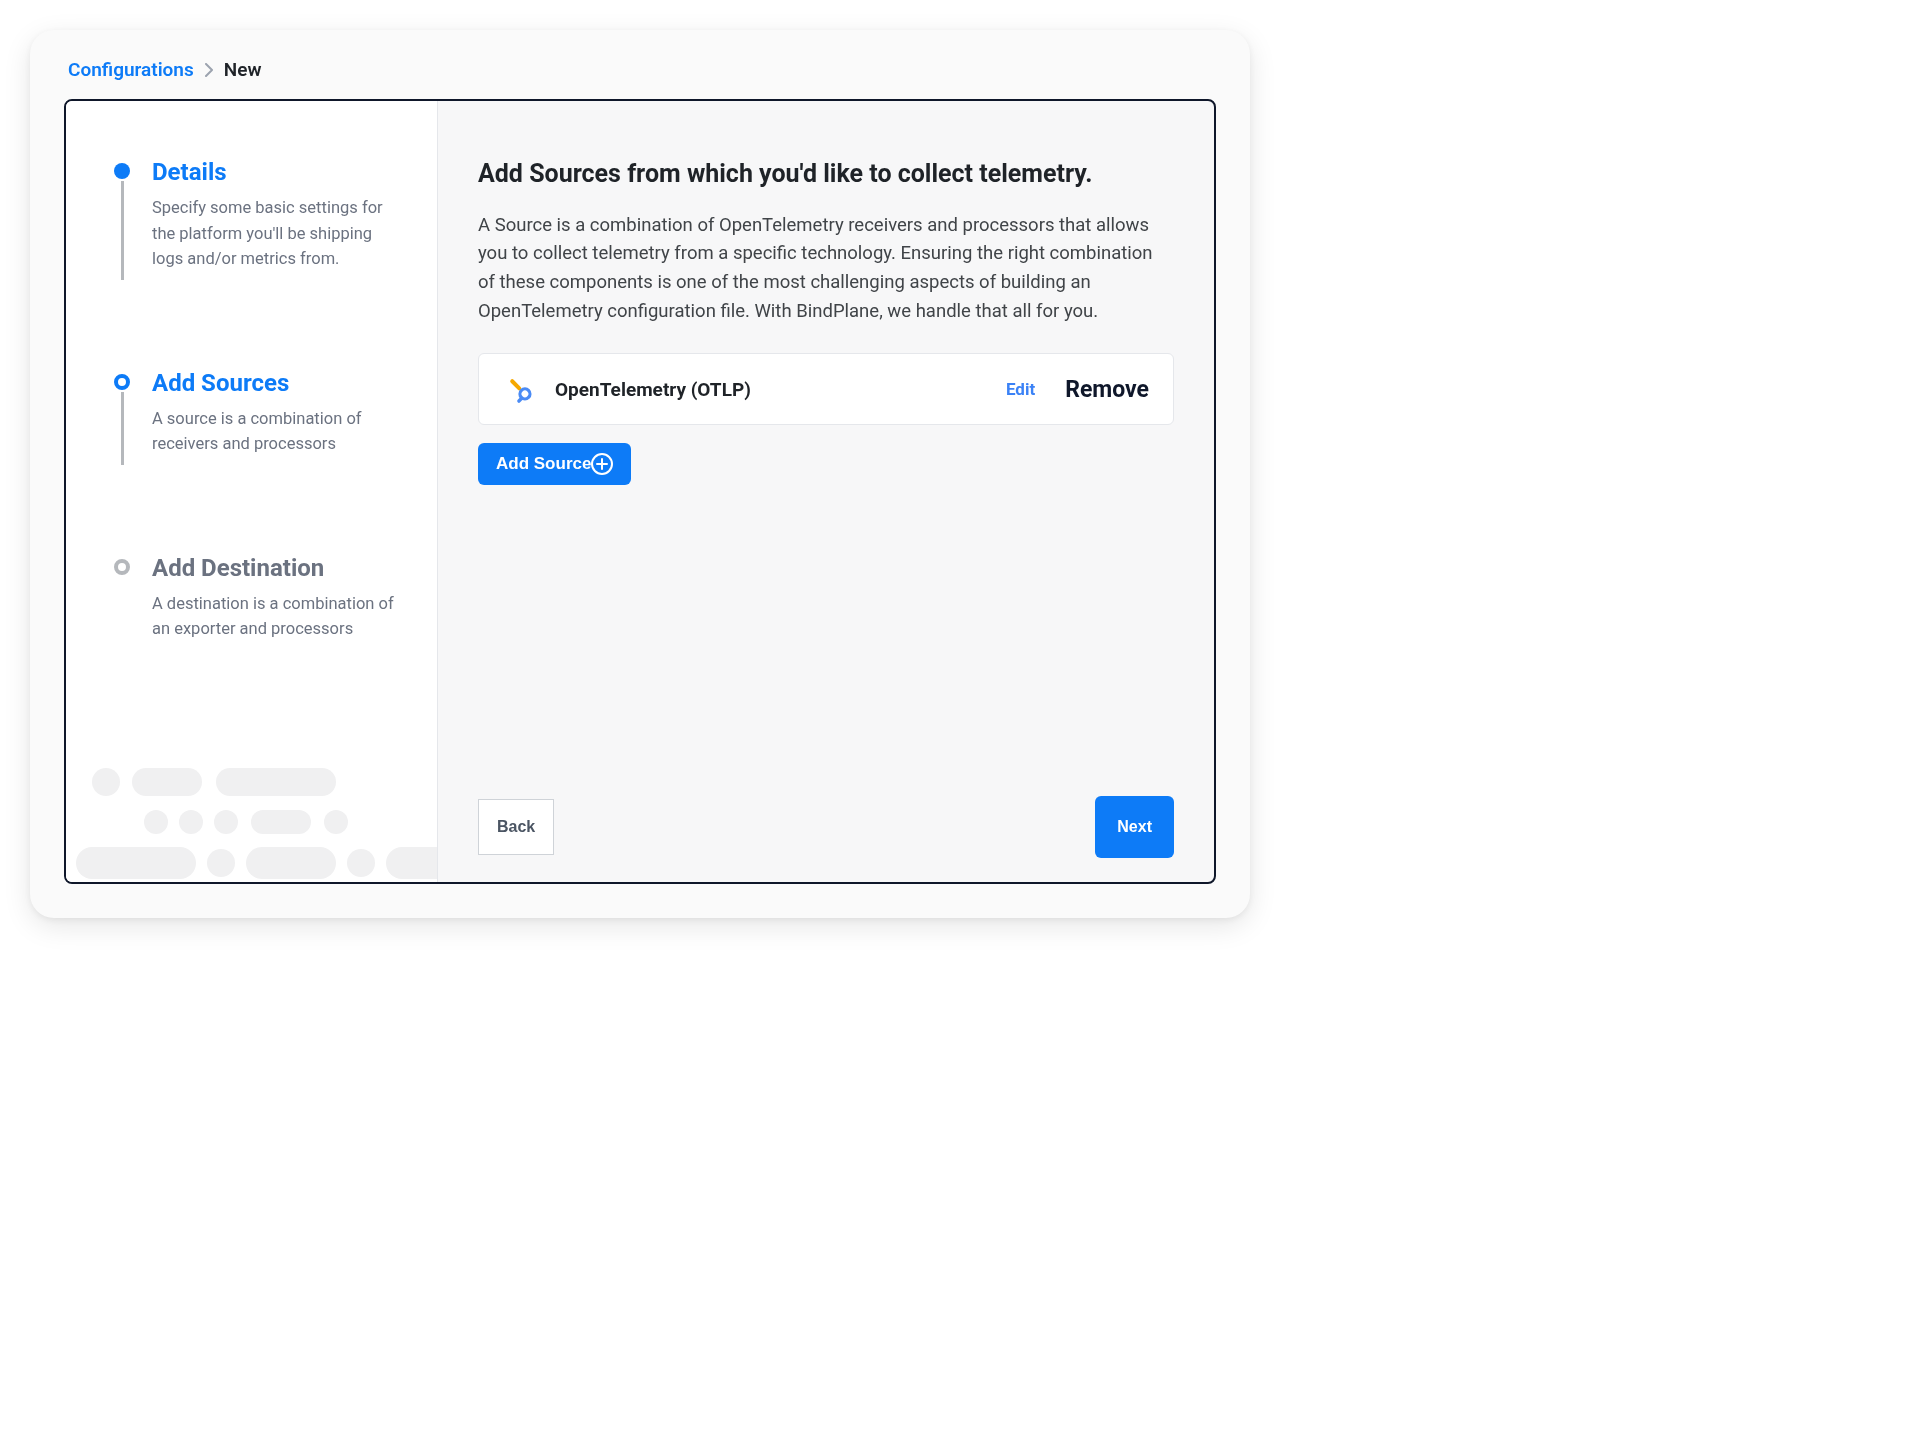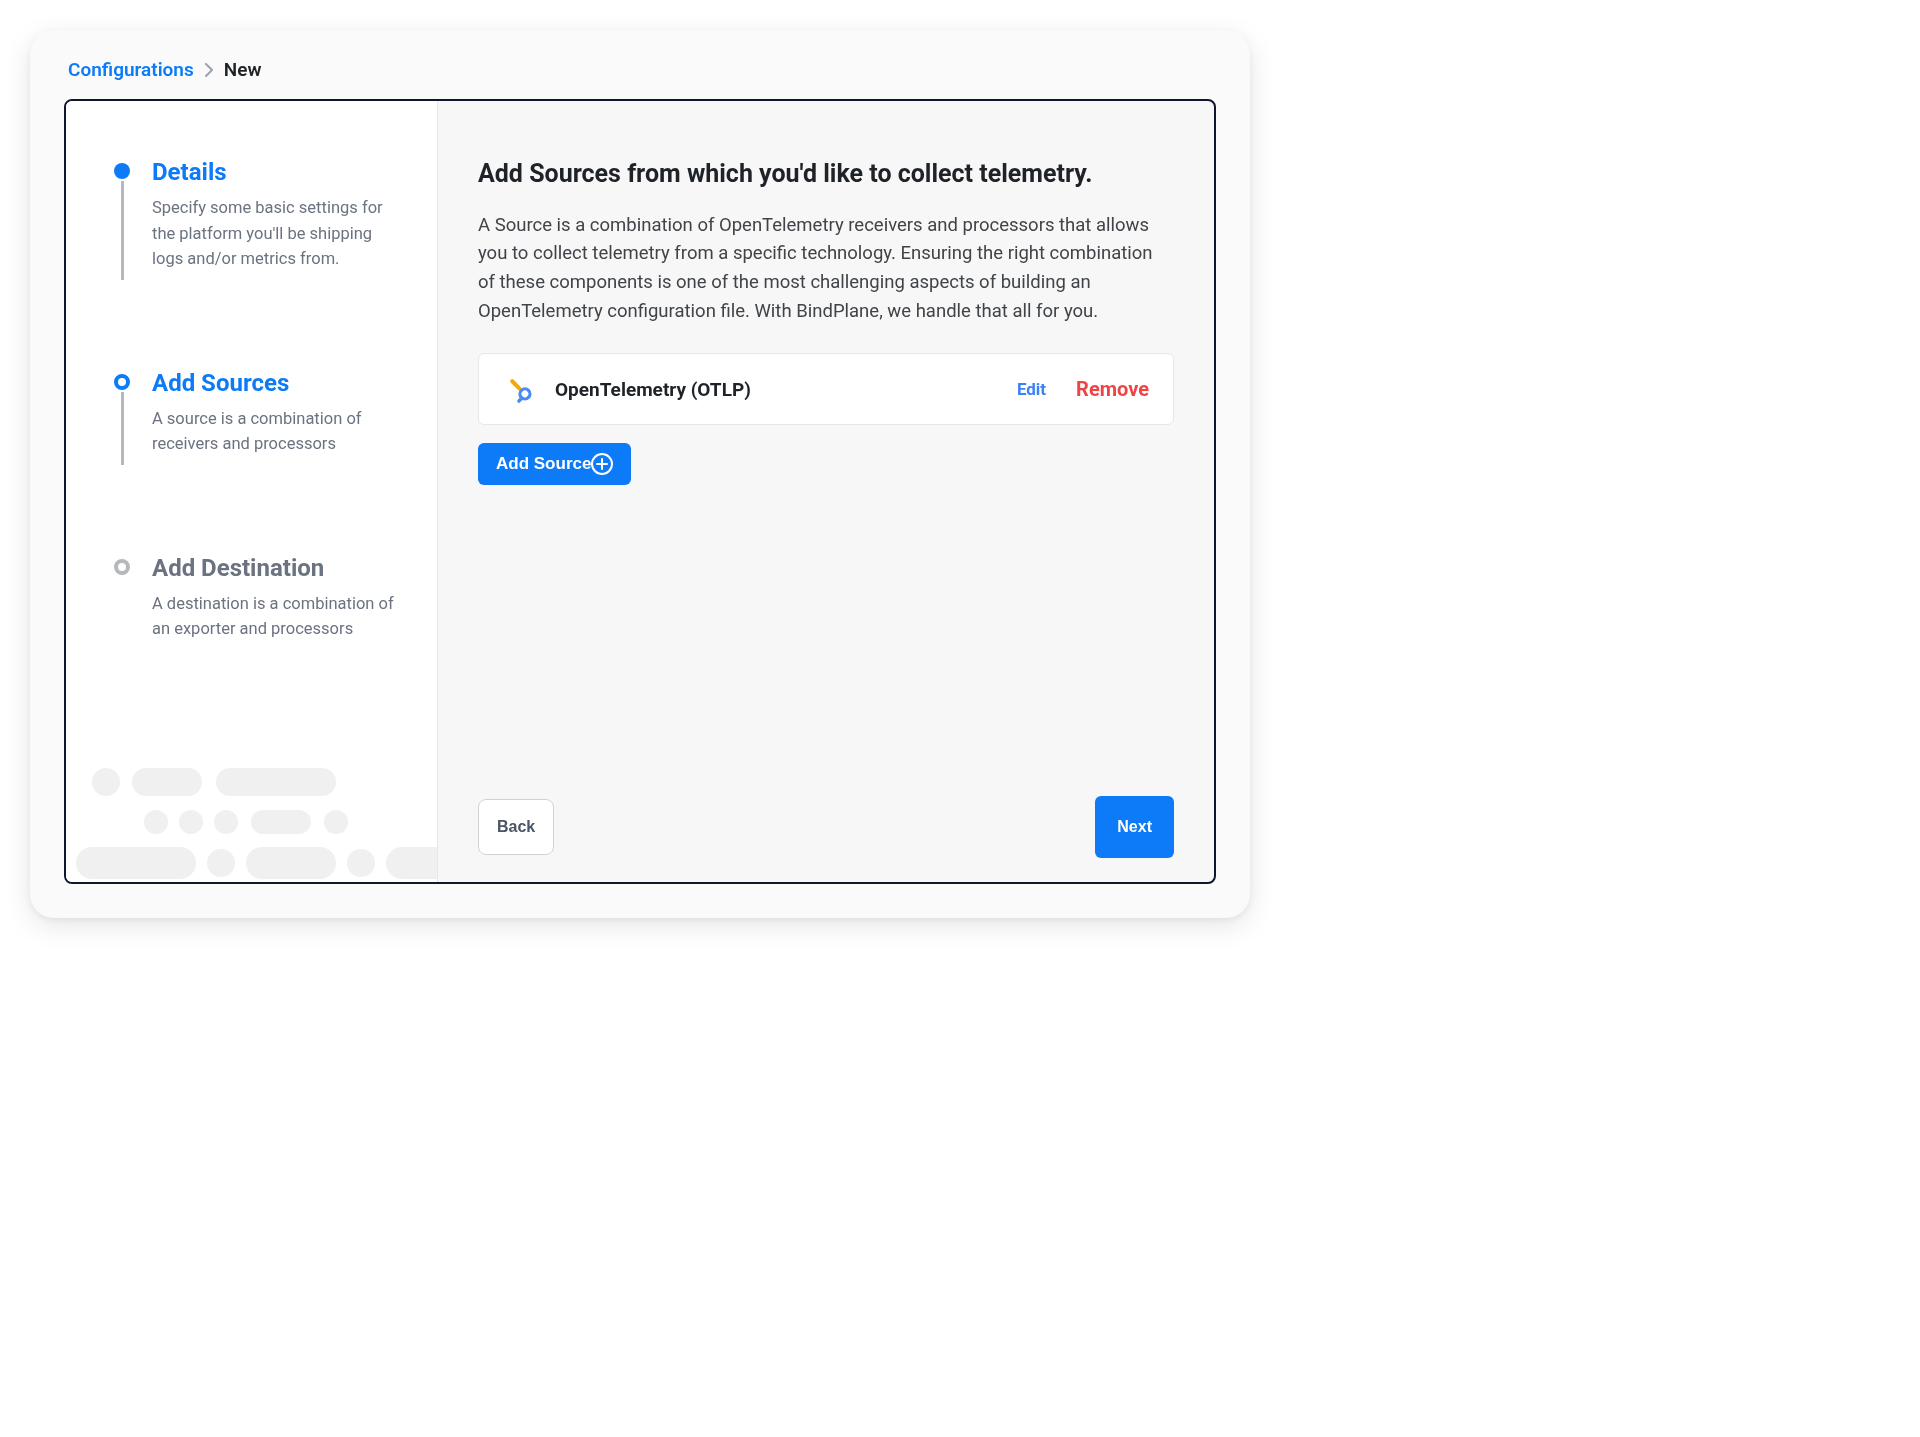--- a/index.html
+++ b/index.html
@@ -169,21 +169,21 @@
     display: flex; align-items: center; justify-content: center;
   }
   .source-name {
     font-size: 19px;
     font-weight: 700;
     color: #1f2328;
     flex: 1;
   }
   .source-actions { display: flex; gap: 30px; align-items: center; }
   .link-edit { color: #3b82f6; font-weight: 700; font-size: 17px; cursor: pointer; }
-  .link-remove { color: #ef4444; font-weight: 700; font-size: 20px; cursor: pointer; }
+  .link-remove { color: #0f172a; font-weight: 700; font-size: 23px; cursor: pointer; }
 
   .btn-primary {
     background: #0d7bf7;
     color: #fff;
     border: none;
     border-radius: 6px;
     padding: 10px 18px;
     font-size: 17px;
     font-weight: 700;
     display: inline-flex;
@@ -204,21 +204,21 @@
     margin-top: auto;
     display: flex;
     justify-content: space-between;
     align-items: center;
     padding-top: 20px;
   }
   .btn-secondary {
     background: #ffffff;
     color: #4b5563;
     border: 1px solid #cfd3d8;
-    border-radius: 8px;
+    border-radius: 0;
     padding: 18px 18px;
     font-size: 16px;
     font-weight: 600;
     cursor: pointer;
   }
   .btn-next {
     background: #0d7bf7;
     color: #fff;
     border: none;
     border-radius: 6px;

